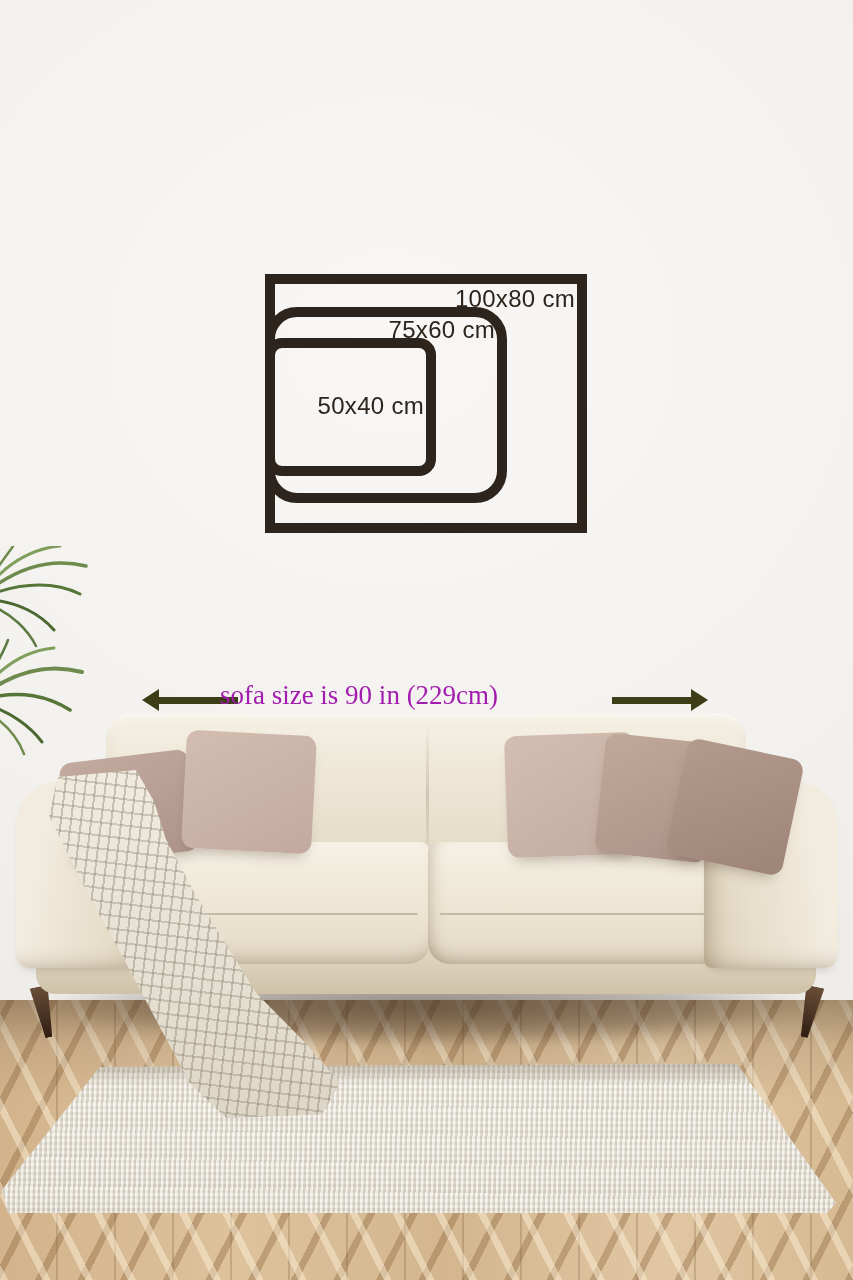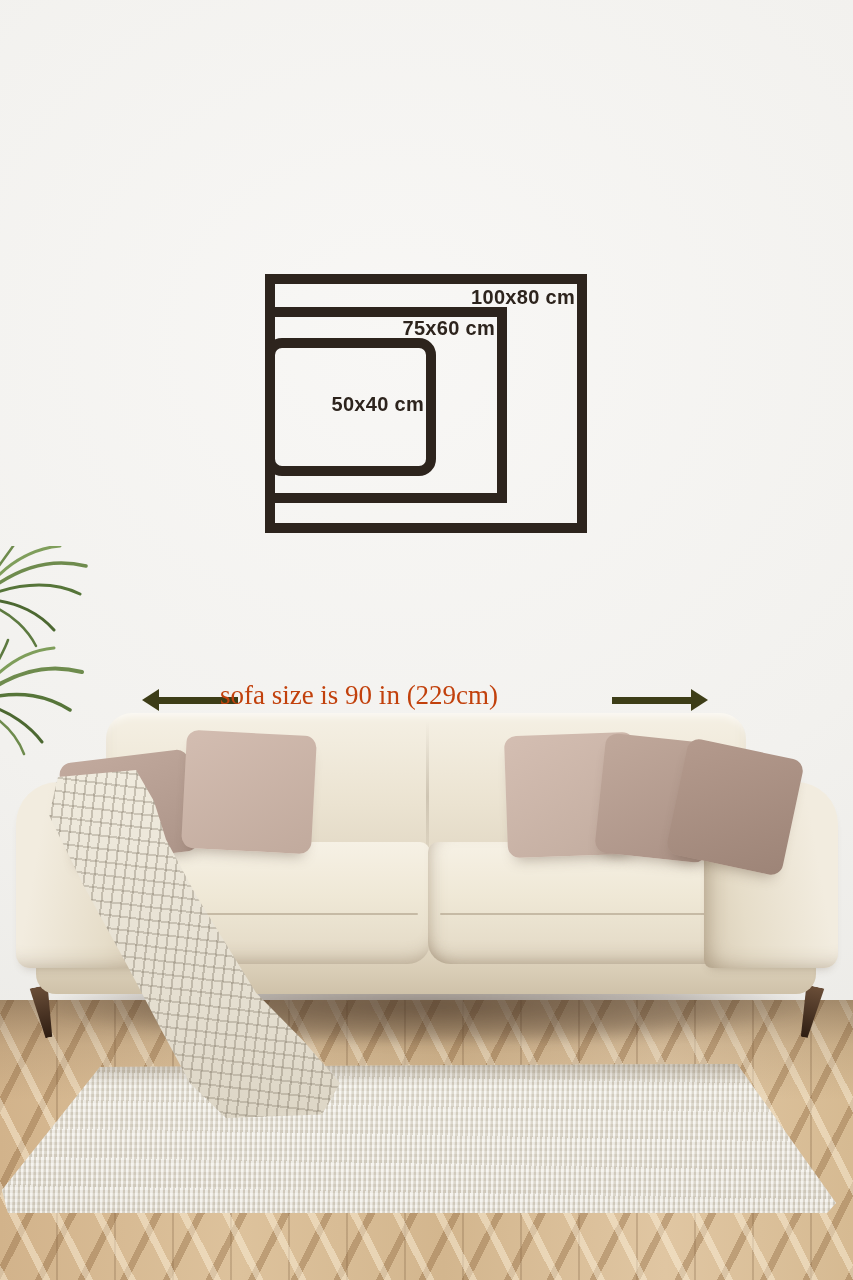--- a/index.html
+++ b/index.html
@@ -8,33 +8,33 @@
     font-family:"Liberation Sans",sans-serif;background:#f2f1ee;
   }
   
   .wall{
     position:absolute;left:0;top:0;width:853px;height:1005px;
     background:radial-gradient(130% 95% at 46% 34%, #f8f7f5 0%, #f2f1ee 55%, #e9e8e4 100%);
   }
   
   .frame{position:absolute;box-sizing:border-box;border:10px solid #2d241d;}
   .frame-a{left:265px;top:274px;width:322px;height:259px;}
-  .frame-b{left:265px;top:307px;width:242px;height:196px;}
+  .frame-b{left:265px;top:307px;width:242px;height:196px;border-radius:32px;}
   .frame-c{left:265px;top:338px;width:171px;height:138px;border-radius:17px;}
   .frame-label{
-    position:absolute;font-weight:700;font-size:20px;line-height:1;
+    position:absolute;font-weight:400;font-size:24px;line-height:1;
     color:#2d241d;letter-spacing:.3px;white-space:nowrap;
   }
   .frame-a>.frame-label{top:3px;right:2px;}
   .frame-b>.frame-label{top:1px;right:2px;}
   .frame-c>.frame-label{top:46px;right:2px;}
   
   .measure-text{
     position:absolute;left:0;top:678px;width:718px;text-align:center;
-    font-family:"Liberation Serif",serif;font-size:27px;line-height:34px;color:#c2410c;
+    font-family:"Liberation Serif",serif;font-size:27px;line-height:34px;color:#a21caf;
   }
   .arrow{position:absolute;top:689px;width:96px;height:22px;}
   .arrow .shaft{position:absolute;top:8px;height:7px;background:#3d3d17;}
   .arrow .head{position:absolute;top:0;width:0;height:0;border-top:11px solid transparent;border-bottom:11px solid transparent;}
   .arrow-left{left:142px;}
   .arrow-left .shaft{left:13px;right:0;}
   .arrow-left .head{left:0;border-right:17px solid #3d3d17;}
   .arrow-right{left:612px;}
   .arrow-right .shaft{left:0;right:13px;}
   .arrow-right .head{right:0;border-left:17px solid #3d3d17;}

